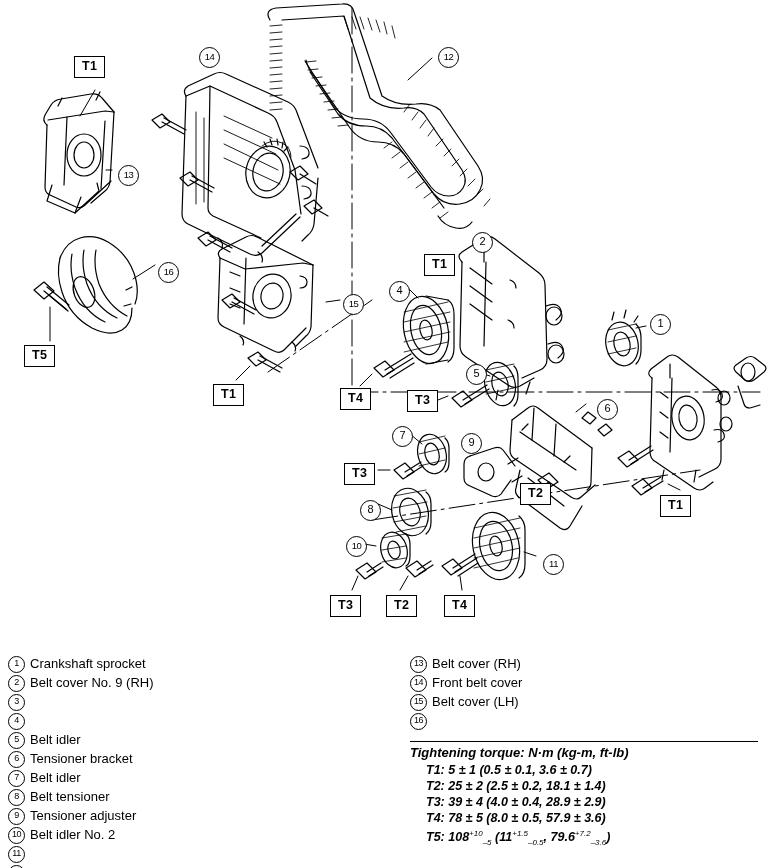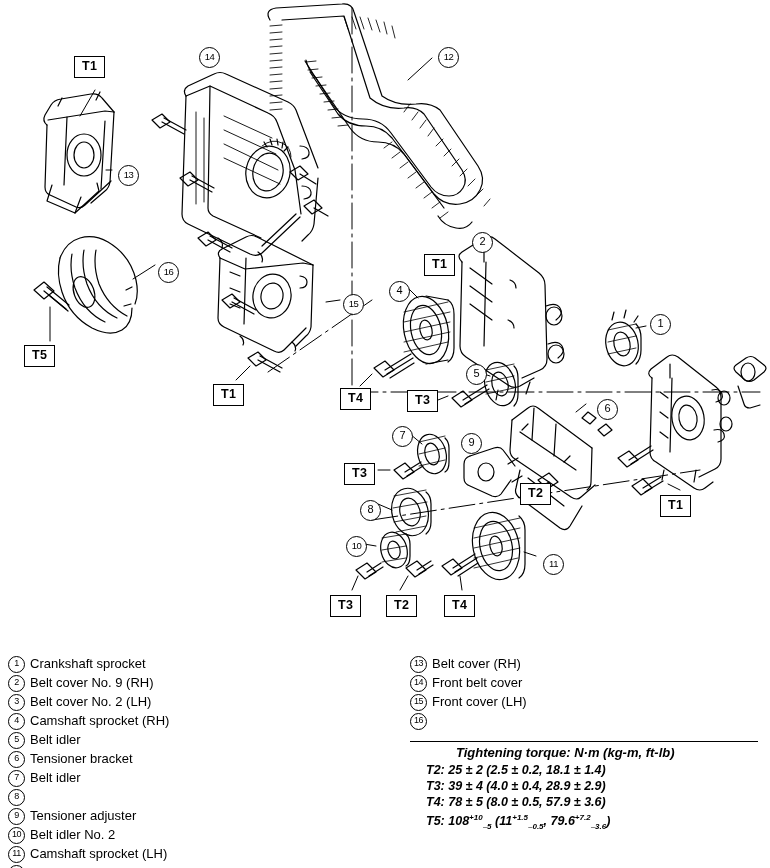--- a/index.html
+++ b/index.html
@@ -106,34 +106,33 @@
   #torque-block .tq-rule {
     border-top: 1.3px solid #000;
     width: 348px;
     margin-bottom: 3px;
   }
   #torque-title {
     font-style: italic;
     font-weight: bold;
     font-size: 13px;
     margin-bottom: 2px;
-    margin-left: 46px;
   }
   .tq-line {
     font-style: italic;
     font-weight: bold;
     font-size: 12.5px;
     line-height: 16px;
     padding-left: 16px;
     white-space: nowrap;
   }
   sup, sub {
     font-size: 8px;
     font-style: italic;
-    font-weight: bold;
+    font-weight: normal;
   }
 </style>
 </head>
 <body>
 
 <div id="diagram-area">
 
   <svg width="770" height="650" viewBox="0 0 770 650">
     <g fill="none" stroke="#000" stroke-width="1.2" stroke-linejoin="round" stroke-linecap="round">
 
@@ -472,80 +471,79 @@
     <div class="legend-item">
       <div class="legend-num"><span class="circ">1</span></div>
       <div class="legend-label">Crankshaft sprocket</div>
     </div>
     <div class="legend-item">
       <div class="legend-num"><span class="circ">2</span></div>
       <div class="legend-label">Belt cover No. 9 (RH)</div>
     </div>
     <div class="legend-item">
       <div class="legend-num"><span class="circ">3</span></div>
-      <div class="legend-label">Belt cover No. 2 (LH)</div>
     </div>
     <div class="legend-item">
       <div class="legend-num"><span class="circ">4</span></div>
-      <div class="legend-label">Camshaft sprocket (RH)</div>
     </div>
     <div class="legend-item">
       <div class="legend-num"><span class="circ">5</span></div>
       <div class="legend-label">Belt idler</div>
     </div>
     <div class="legend-item">
       <div class="legend-num"><span class="circ">6</span></div>
       <div class="legend-label">Tensioner bracket</div>
     </div>
     <div class="legend-item">
       <div class="legend-num"><span class="circ">7</span></div>
       <div class="legend-label">Belt idler</div>
     </div>
     <div class="legend-item">
       <div class="legend-num"><span class="circ">8</span></div>
+      <div class="legend-label">Belt tensioner</div>
     </div>
     <div class="legend-item">
       <div class="legend-num"><span class="circ">9</span></div>
       <div class="legend-label">Tensioner adjuster</div>
     </div>
     <div class="legend-item">
       <div class="legend-num"><span class="circ">10</span></div>
       <div class="legend-label">Belt idler No. 2</div>
     </div>
     <div class="legend-item">
       <div class="legend-num"><span class="circ">11</span></div>
-      <div class="legend-label">Camshaft sprocket (LH)</div>
     </div>
     <div class="legend-item">
       <div class="legend-num"><span class="circ">12</span></div>
       <div class="legend-label">Timing belt</div>
     </div>
   </div>
 
   <div class="legend-col" id="legend-col-right">
     <div class="legend-item">
       <div class="legend-num"><span class="circ">13</span></div>
       <div class="legend-label">Belt cover (RH)</div>
     </div>
     <div class="legend-item">
       <div class="legend-num"><span class="circ">14</span></div>
       <div class="legend-label">Front belt cover</div>
     </div>
     <div class="legend-item">
       <div class="legend-num"><span class="circ">15</span></div>
-      <div class="legend-label">Front cover (LH)</div>
+      <div class="legend-label">Belt cover (LH)</div>
     </div>
     <div class="legend-item">
       <div class="legend-num"><span class="circ">16</span></div>
     </div>
   </div>
 
   <div id="torque-block">
     <div class="tq-rule"></div>
     <div id="torque-title">Tightening torque: N·m (kg-m, ft-lb)</div>
+    <div class="tq-line">T1: 5 ± 1 (0.5 ± 0.1, 3.6 ± 0.7)</div>
     <div class="tq-line">T2: 25 ± 2 (2.5 ± 0.2, 18.1 ± 1.4)</div>
     <div class="tq-line">T3: 39 ± 4 (4.0 ± 0.4, 28.9 ± 2.9)</div>
     <div class="tq-line">T4: 78 ± 5 (8.0 ± 0.5, 57.9 ± 3.6)</div>
     <div class="tq-line">
       <span>T5: 108</span><sup>+10</sup><sub>–5</sub>
       <span>(11</span><sup>+1.5</sup><sub>–0.5</sub><span>, 79.6</span><sup>+7.2</sup><sub>–3.6</sub><span>)</span>
     </div>
   </div>
 </div>
 

